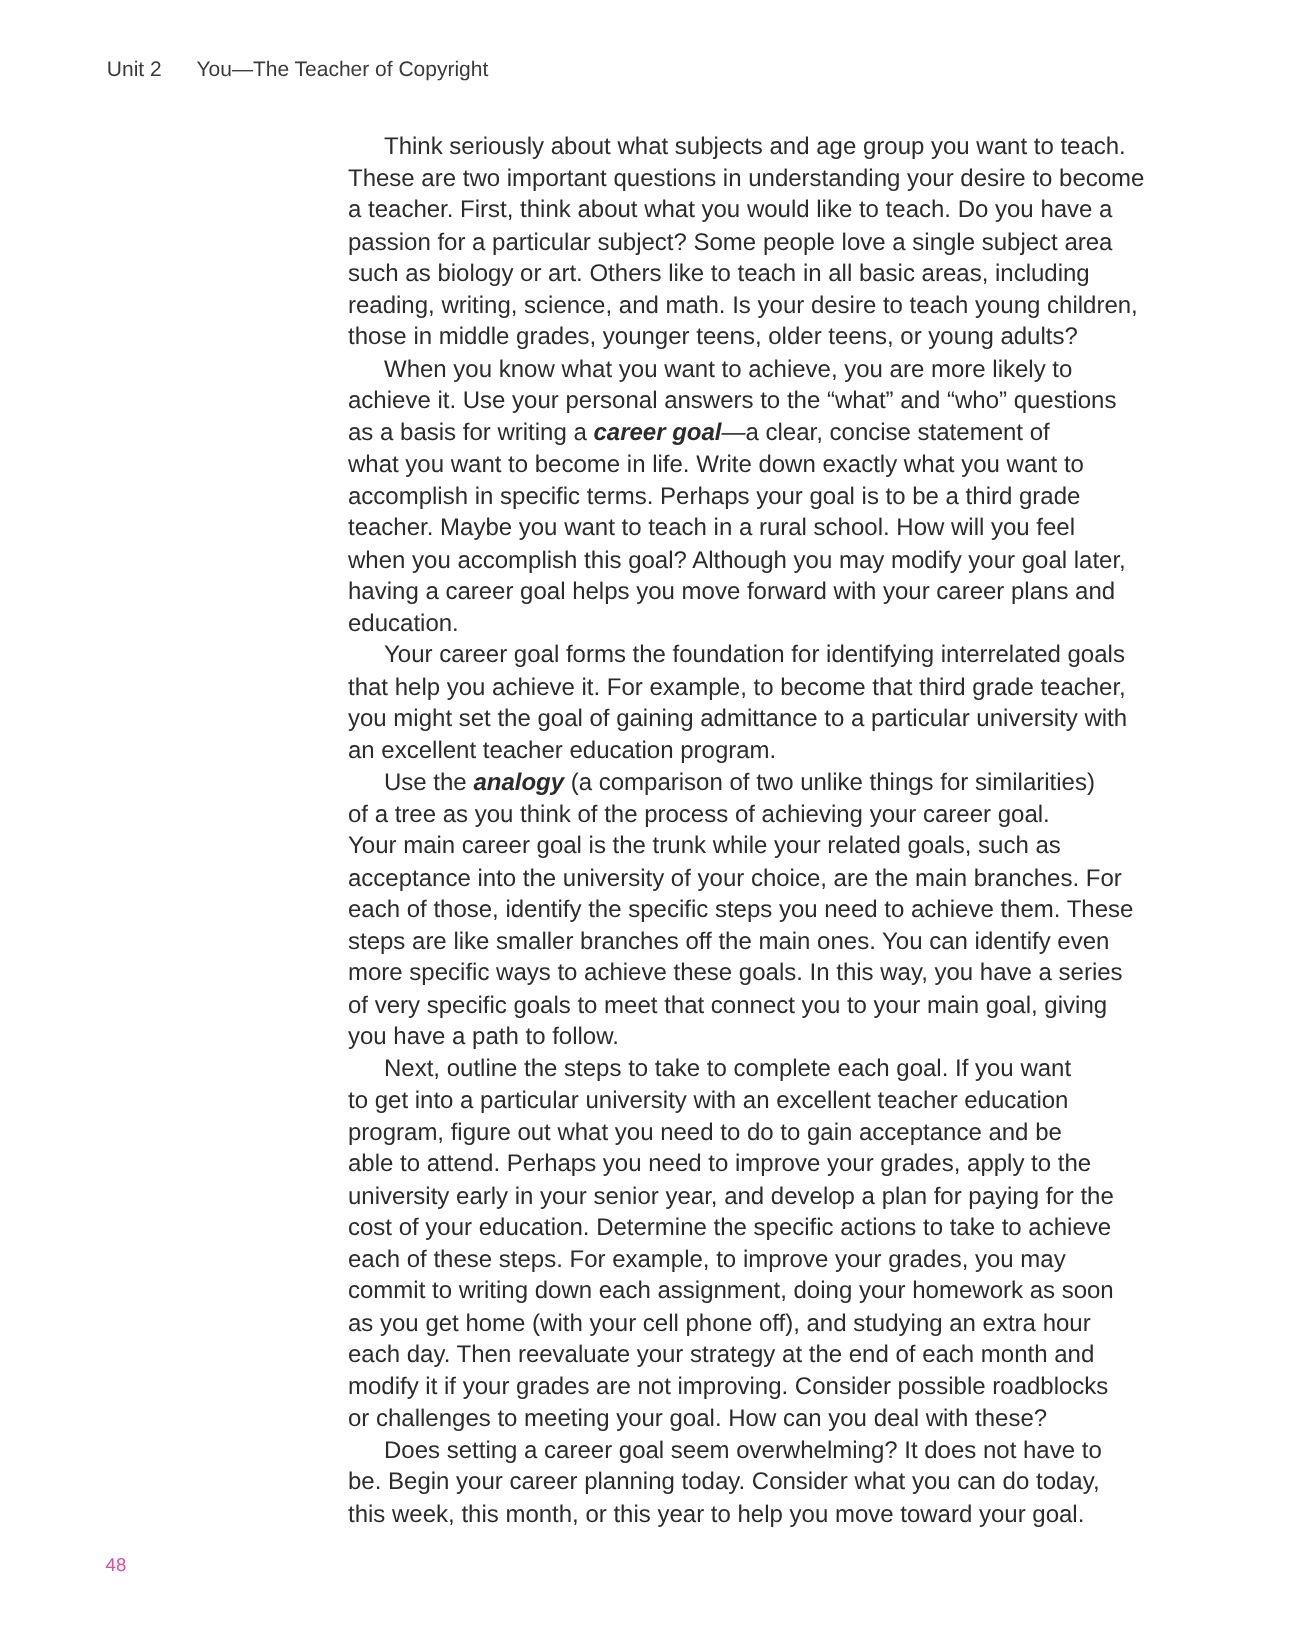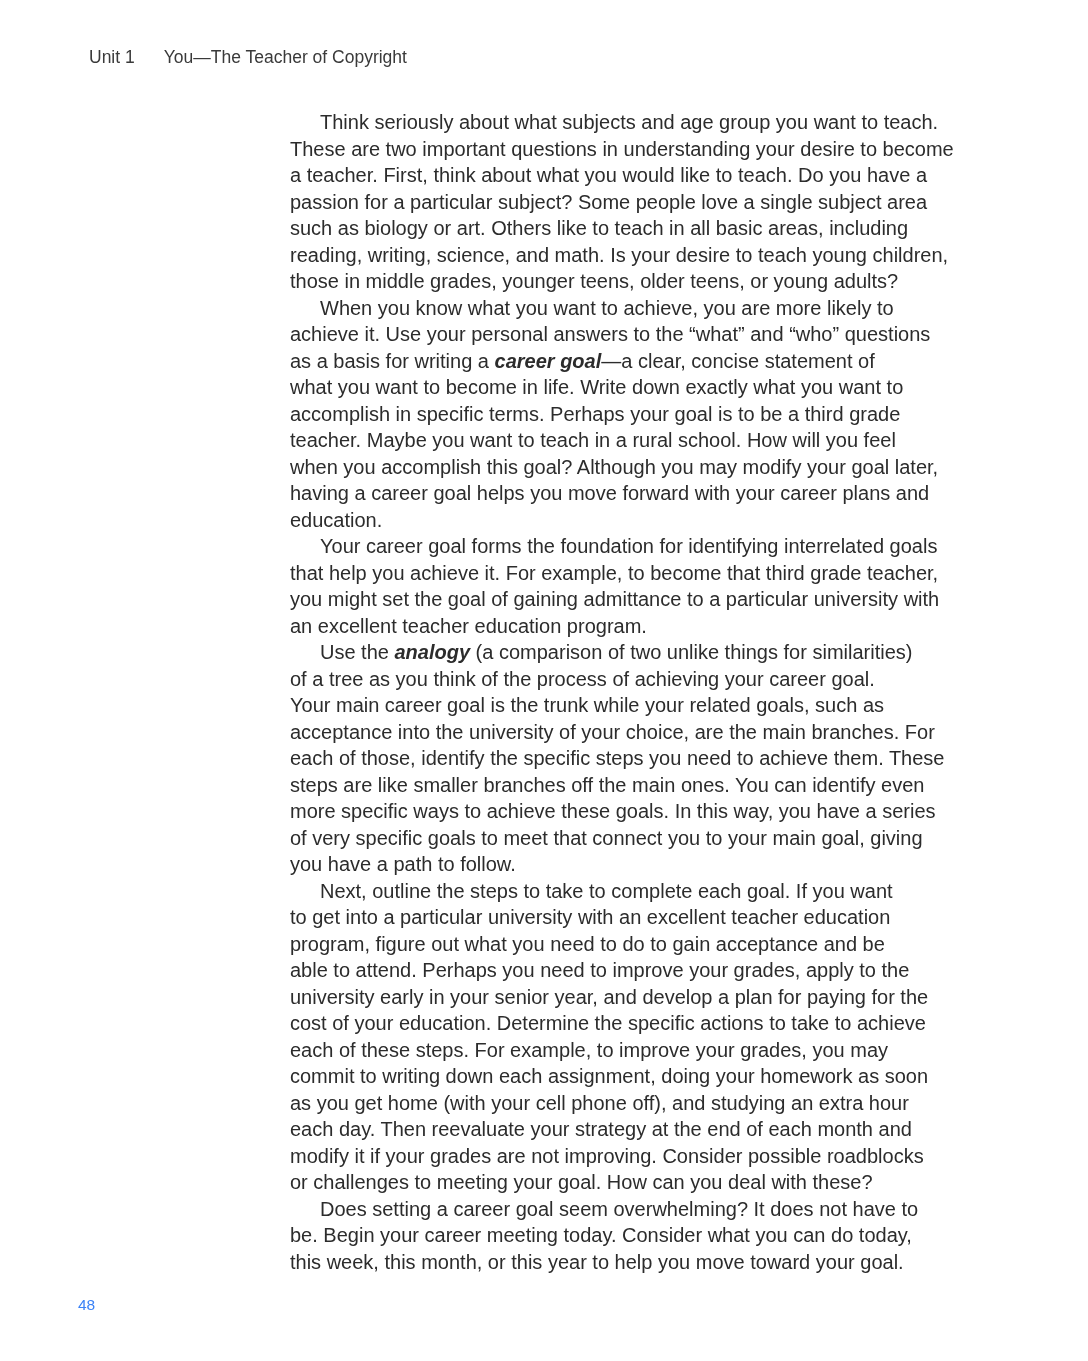--- a/index.html
+++ b/index.html
@@ -41,41 +41,41 @@
     padding: 0;
     text-indent: 30px;
     white-space: pre;
   }
   .bi {
     font-weight: bold;
     font-style: italic;
   }
   .footer-left {
     position: absolute;
-    left: 78px;
+    left: 88px;
     top: 1296px;
     font-size: 15.5px;
-    color: #3b82f6;
+    color: #ec4899;
     text-align: right;
   }
   .footer-right {
     position: absolute;
     right: 118px;
     top: 1374px;
     font-size: 15.5px;
     color: #2c2c2c;
   }
 </style>
 </head>
 <body>
 
 <div class="page">
 
   <div class="running-head">
-    <span class="unit">Unit 1</span><span>You—The Teacher of Copyright</span>
+    <span class="unit">Unit 2</span><span>You—The Teacher of Copyright</span>
   </div>
 
   <div class="body-text">
       <p class="para"><span>Think seriously about what subjects and age group you want to teach.
 These are two important questions in understanding your desire to become
 a teacher. First, think about what you would like to teach. Do you have a
 passion for a particular subject? Some people love a single subject area
 such as biology or art. Others like to teach in all basic areas, including
 reading, writing, science, and math. Is your desire to teach young children,
 those in middle grades, younger teens, older teens, or young adults?</span></p>
@@ -107,21 +107,21 @@
 able to attend. Perhaps you need to improve your grades, apply to the
 university early in your senior year, and develop a plan for paying for the
 cost of your education. Determine the specific actions to take to achieve
 each of these steps. For example, to improve your grades, you may
 commit to writing down each assignment, doing your homework as soon
 as you get home (with your cell phone off), and studying an extra hour
 each day. Then reevaluate your strategy at the end of each month and
 modify it if your grades are not improving. Consider possible roadblocks
 or challenges to meeting your goal. How can you deal with these?</span></p>
       <p class="para"><span>Does setting a career goal seem overwhelming? It does not have to
-be. Begin your career meeting today. Consider what you can do today,
+be. Begin your career planning today. Consider what you can do today,
 this week, this month, or this year to help you move toward your goal.</span></p>
     </div>
 
   <div class="footer-left">48</div>
 
   <div class="footer-right">Copyright Goodheart-Willcox Co., Inc.</div>
 
 </div>
 
 </body></html>

